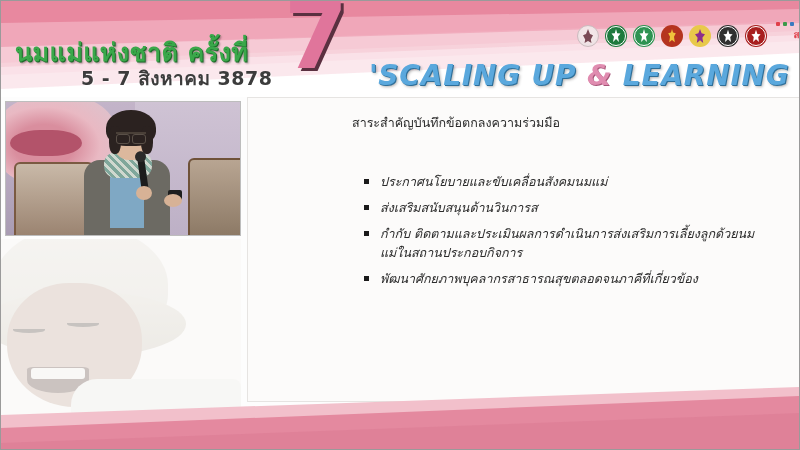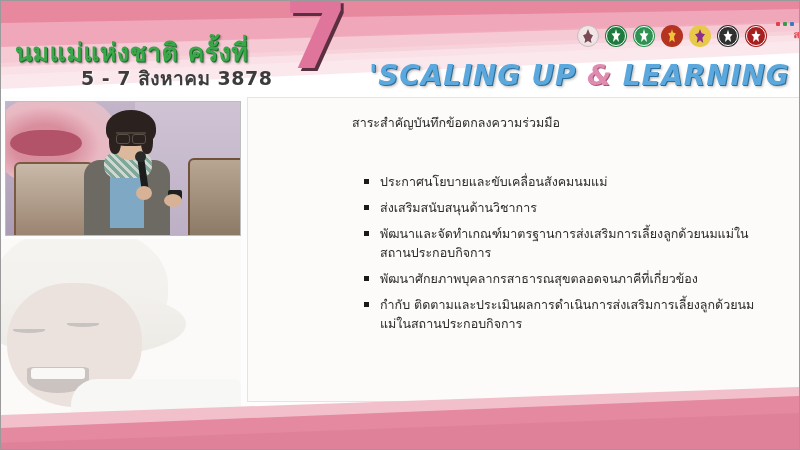--- a/index.html
+++ b/index.html
@@ -258,21 +258,21 @@
   .content-heading {
     position:absolute; left:104px; top:14px; width:400px;
     font-size:12.5px; line-height:21px; color:#2b2b2b;
   }
   .bullets {
     position:absolute; left:116px; top:74px; width:400px;
     list-style:none;
   }
   .bullets li {
     position:relative; padding-left:16px; margin-bottom:7px;
-    font-size:12.5px; line-height:19px; color:#2b2b2b;
+    font-size:12.5px; line-height:19px; color:#2b2b2b;font-style:italic;
   }
   .bullets li:before {
     content:""; position:absolute; left:0; top:7px;
     width:5px; height:5px; background:#1a1a1a;
   }
 
   
   .ribbon-pale {
     position:absolute; left:0; bottom:0; width:800px; height:62px;
     background:#f2c0cb;
@@ -383,24 +383,23 @@
     <span class="pc-shirt"></span>
   </div>
 
   <div class="content-panel">
     <div class="content-heading">
       <div>สาระสำคัญบันทึกข้อตกลงความร่วมมือ</div>
     </div>
 
     <ul class="bullets">
       <li>ประกาศนโยบายและขับเคลื่อนสังคมนมแม่</li>
-      <li>ส่งเสริมสนับสนุนด้านวิชาการ</li>
-      <li>พัฒนาและจัดทำเกณฑ์มาตรฐานการส่งเสริมการเลี้ยงลูกด้วยนมแม่ในสถานประกอบกิจการ</li>
+      <li>ส่งเสริมสนับสนุนด้านวินการส</li>
+      <li>กำกับ ติดตามและประเมินผลการดำเนินการส่งเสริมการเลี้ยงลูกด้วยนมแม่ในสถานประกอบกิจการ</li>
       <li>พัฒนาศักยภาพบุคลากรสาธารณสุขตลอดจนภาคีที่เกี่ยวข้อง</li>
-      <li>กำกับ ติดตามและประเมินผลการดำเนินการส่งเสริมการเลี้ยงลูกด้วยนมแม่ในสถานประกอบกิจการ</li>
     </ul>
   </div>
 
   <div class="ribbon-pale"></div>
   <div class="ribbon-main"></div>
   <div class="ribbon-edge"></div>
 
 </div>
 
 </body></html>

